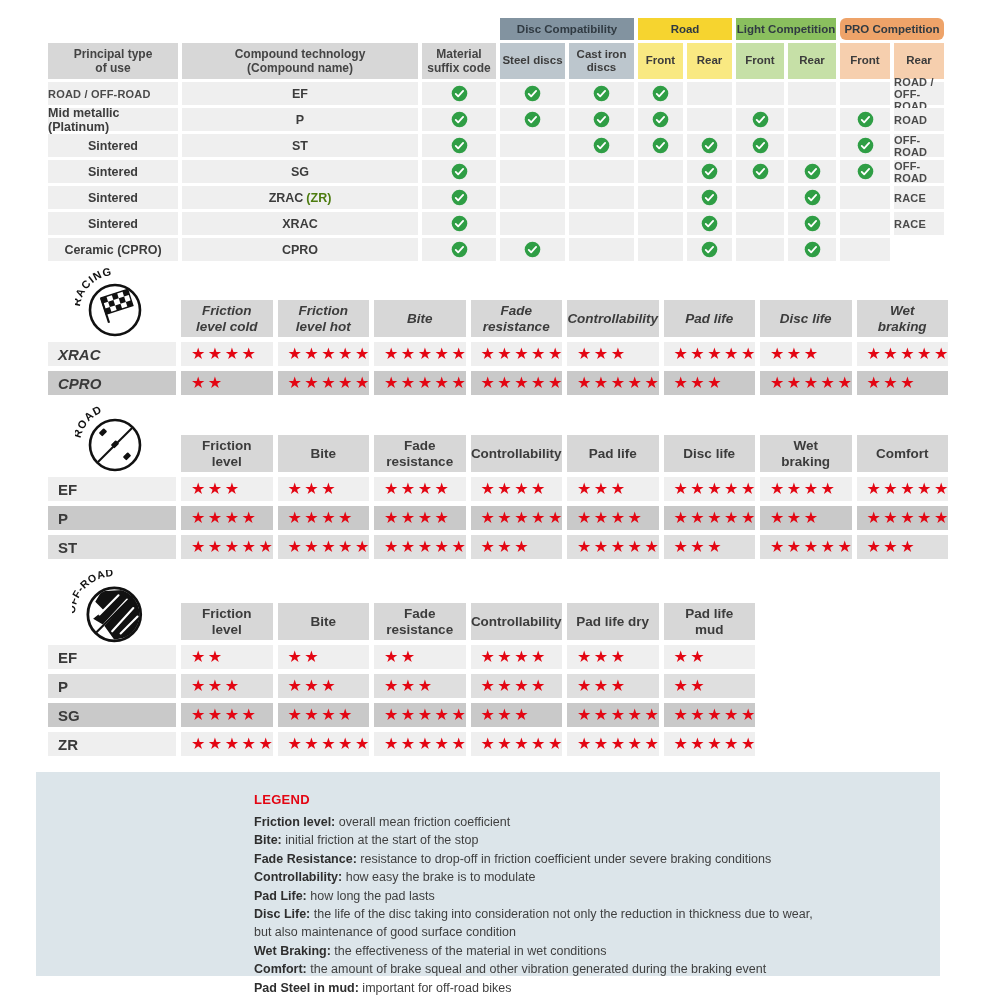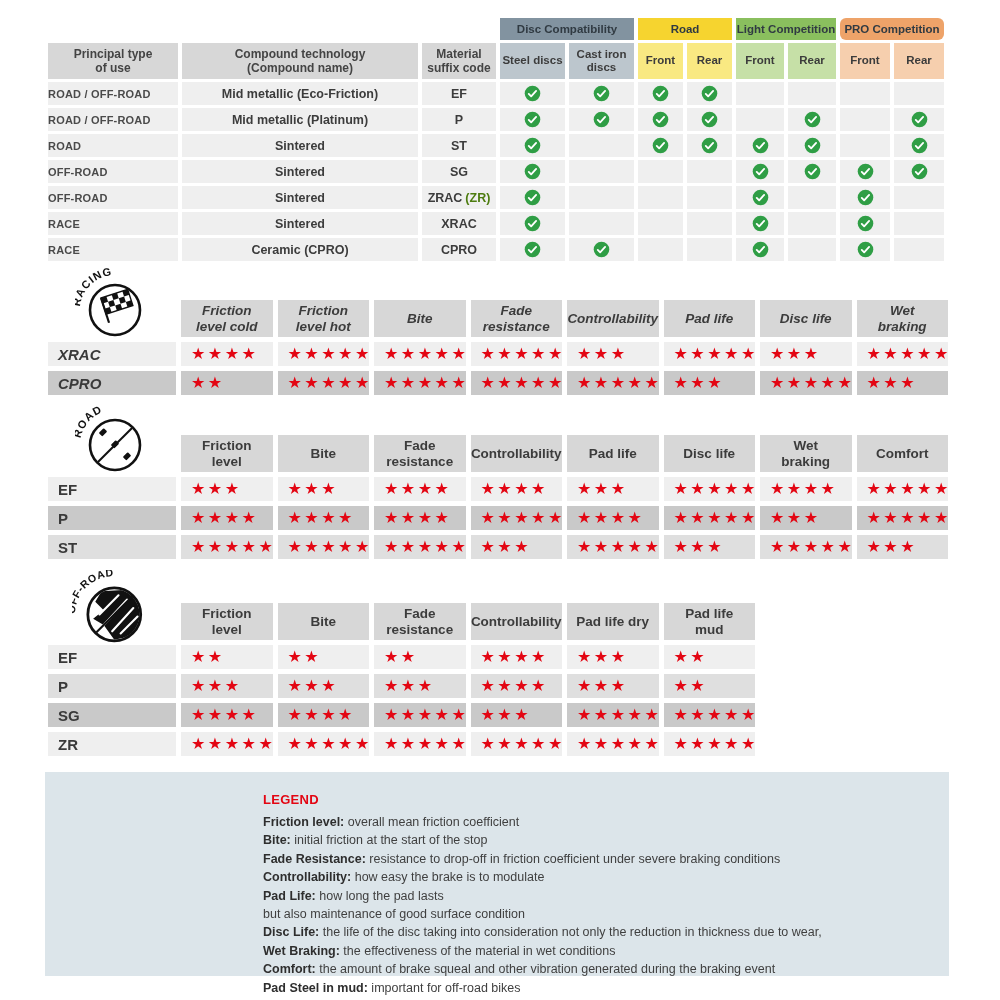--- a/index.html
+++ b/index.html
@@ -47,21 +47,21 @@
   .star-cell{display:flex;align-items:center;padding-left:10px;}
   .stars{color:#e30613;font-family:"DejaVu Sans",sans-serif;font-size:16px;letter-spacing:2.5px;line-height:1;}
   .shade-light{background:#efefef;}
   .shade-mid{background:#dfdfdf;}
   .shade-dark{background:#c9c9c9;}
 
   .sec-icon{position:absolute;width:70px;height:70px;}
 
   
   #legend-box{
-    position:absolute;left:45px;top:772px;width:904px;height:204px;
+    position:absolute;left:36px;top:772px;width:904px;height:204px;
     background:#dce5ea;box-sizing:border-box;padding:20px 20px 0 218px;
   }
   #legend-title{font-size:13px;font-weight:bold;color:#e30613;margin:0 0 6px 0;letter-spacing:.3px;}
   .legend-line{margin:0;font-size:12.5px;line-height:18.4px;color:#3f3f3f;}
   .legend-line b{color:#2e2e2e;}
 </style>
 </head>
 <body>
 
 <div id="page">
@@ -80,21 +80,20 @@
 suffix code</div>
       <div class="sub-hdr" style="background: rgb(188, 198, 205);">Steel discs</div>
       <div class="sub-hdr" style="background: rgb(188, 198, 205);">Cast iron discs</div>
       <div class="sub-hdr" style="background: rgb(249, 233, 130);">Front</div>
       <div class="sub-hdr" style="background: rgb(249, 233, 130);">Rear</div>
       <div class="sub-hdr" style="background: rgb(198, 224, 167);">Front</div>
       <div class="sub-hdr" style="background: rgb(198, 224, 167);">Rear</div>
       <div class="sub-hdr" style="background: rgb(246, 207, 174);">Front</div>
       <div class="sub-hdr" style="background: rgb(246, 207, 174);">Rear</div>
       <div class="cell use-cell">ROAD / OFF-ROAD</div>
-      <div class="cell tech-cell">Mid metallic (Eco-Friction)</div>
       <div class="cell code-cell">EF</div>
       <div class="cell check-cell">
         <svg viewBox="0 0 24 24">
           <circle cx="12" cy="12" r="11" fill="#2f9e45"></circle>
           <path d="M6.7 12.6l3.4 3.4 7-7.6" stroke="#fff" stroke-width="2.6" fill="none" stroke-linecap="round" stroke-linejoin="round"></path>
         </svg>
       </div>
       <div class="cell check-cell">
         <svg viewBox="0 0 24 24">
           <circle cx="12" cy="12" r="11" fill="#2f9e45"></circle>
@@ -628,21 +627,21 @@
   </div>
 
   <div id="legend-box">
     <p id="legend-title">LEGEND</p>
     <div>
         <p class="legend-line"><b>Friction level:</b> overall mean friction coefficient</p>
         <p class="legend-line"><b>Bite:</b> initial friction at the start of the stop</p>
         <p class="legend-line"><b>Fade Resistance:</b> resistance to drop-off in friction coefficient under severe braking conditions</p>
         <p class="legend-line"><b>Controllability:</b> how easy the brake is to modulate</p>
         <p class="legend-line"><b>Pad Life:</b> how long the pad lasts</p>
+        <p class="legend-line"><b>Disc Life:</b> the life of the disc taking into consideration not only the reduction in thickness due to wear,</p>
         <p class="legend-line">but also maintenance of good surface condition</p>
-        <p class="legend-line"><b>Disc Life:</b> the life of the disc taking into consideration not only the reduction in thickness due to wear,</p>
         <p class="legend-line"><b>Wet Braking:</b> the effectiveness of the material in wet conditions</p>
         <p class="legend-line"><b>Comfort:</b> the amount of brake squeal and other vibration generated during the braking event</p>
         <p class="legend-line"><b>Pad Steel in mud:</b> important for off-road bikes</p>
       </div>
   </div>
 
 </div>
 
 </body></html>

